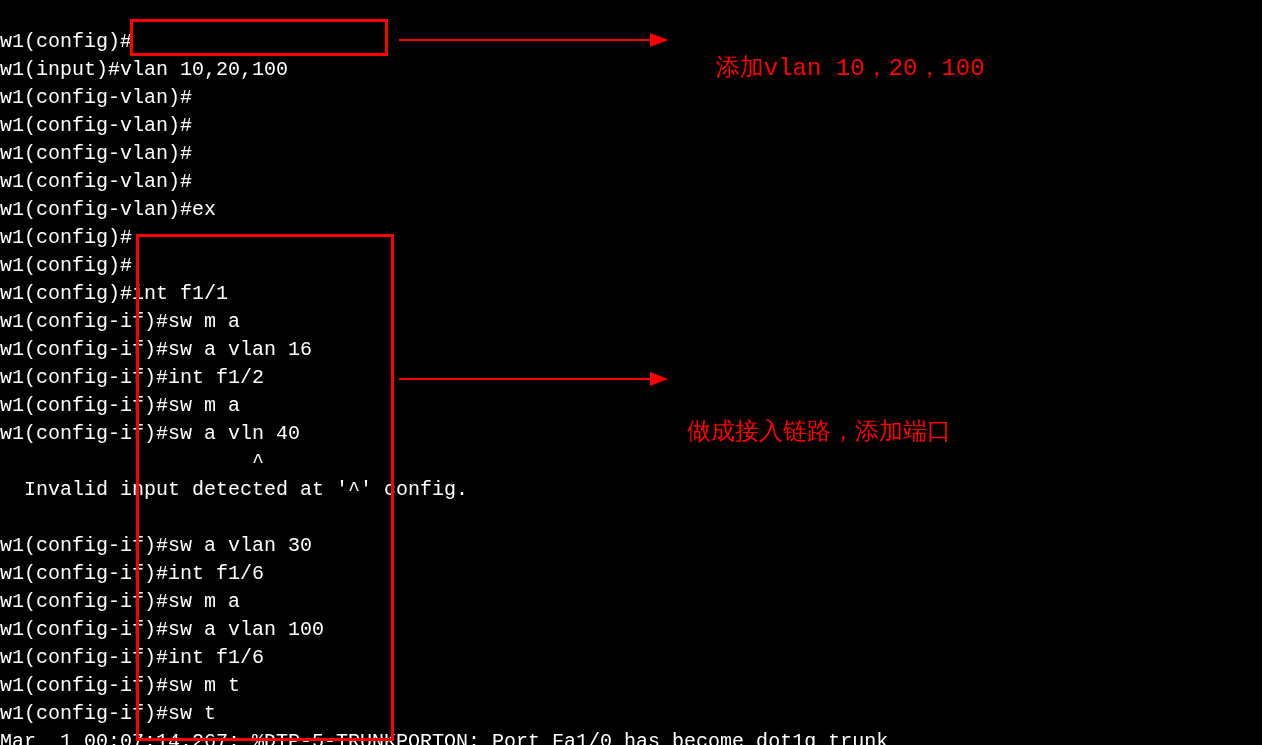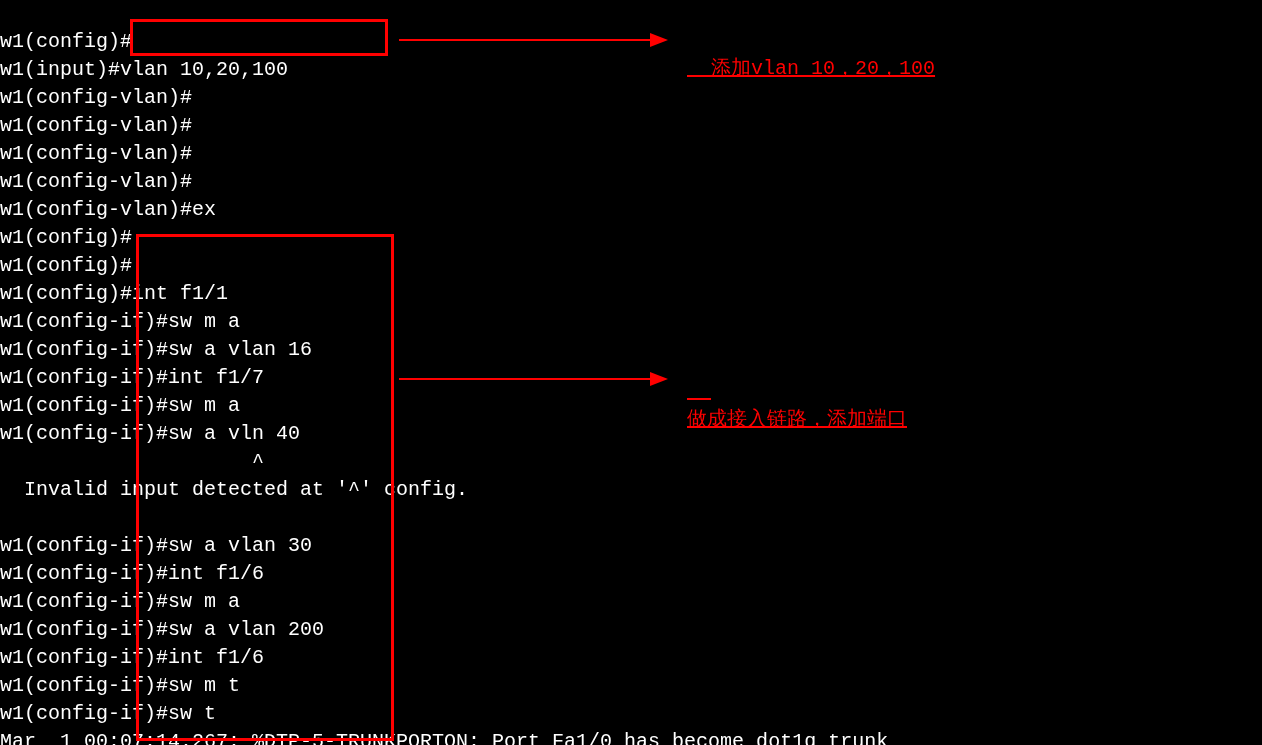--- a/index.html
+++ b/index.html
@@ -26,23 +26,22 @@
     }
     .box {
       position: absolute;
       border: 3px solid #ff0000;
       pointer-events: none;
     }
     .annotation {
       position: absolute;
       color: #ff0000;
       font-family: "SimSun", "Songti SC", "Courier New", monospace;
-      font-size: 20px;
+      font-size: 24px;
       white-space: pre;
-      text-decoration: underline;
     }
     .arrow-line {
       position: absolute;
       height: 2px;
       background: #ff0000;
       pointer-events: none;
     }
     .arrow-head {
       position: absolute;
       width: 0;
@@ -62,30 +61,30 @@
 <span>w1(config-vlan)#</span>
 <span>w1(config-vlan)#</span>
 <span>w1(config-vlan)#</span>
 <span>w1(config-vlan)#</span>
 <span>w1(config-vlan)#ex</span>
 <span>w1(config)#</span>
 <span>w1(config)#</span>
 <span>w1(config)#int f1/1</span>
 <span>w1(config-if)#sw m a</span>
 <span>w1(config-if)#sw a vlan 16</span>
-<span>w1(config-if)#int f1/7</span>
+<span>w1(config-if)#int f1/2</span>
 <span>w1(config-if)#sw m a</span>
 <span>w1(config-if)#sw a vln 40</span>
 <span>                     ^</span>
 <span>  Invalid input detected at '^' config.</span>
 <span></span>
 <span>w1(config-if)#sw a vlan 30</span>
 <span>w1(config-if)#int f1/6</span>
 <span>w1(config-if)#sw m a</span>
-<span>w1(config-if)#sw a vlan 200</span>
+<span>w1(config-if)#sw a vlan 100</span>
 <span>w1(config-if)#int f1/6</span>
 <span>w1(config-if)#sw m t</span>
 <span>w1(config-if)#sw t</span>
 <span>Mar  1 00:07:14.267: %DTP-5-TRUNKPORTON: Port Fa1/0 has become dot1q trunk</span>
 
 
 </div>
 
 <div id="box1" class="box" style="left: 130px; top: 19px; width: 258px; height: 37px;"></div>
 <div id="box2" class="box" style="left: 136px; top: 234px; width: 258px; height: 507px;"></div>
@@ -93,15 +92,15 @@
 <div id="arrow1-line" class="arrow-line" style="left: 399px; top: 39px; width: 253px;"></div>
 <div id="arrow1-head" class="arrow-head" style="left: 650px; top: 33px;"></div>
 
 <div id="arrow2-line" class="arrow-line" style="left: 399px; top: 378px; width: 253px;"></div>
 <div id="arrow2-head" class="arrow-head" style="left: 650px; top: 372px;"></div>
 
 <div id="anno1" class="annotation" style="left: 687px; top: 27px;">
   <span>添加vlan 10，20，100</span>
 </div>
 
-<div id="anno2" class="annotation" style="left: 687px; top: 350px;">
+<div id="anno2" class="annotation" style="left: 687px; top: 363px;">
   <div>做成接入链路，添加端口</div>
 </div>
 
 </body></html>

